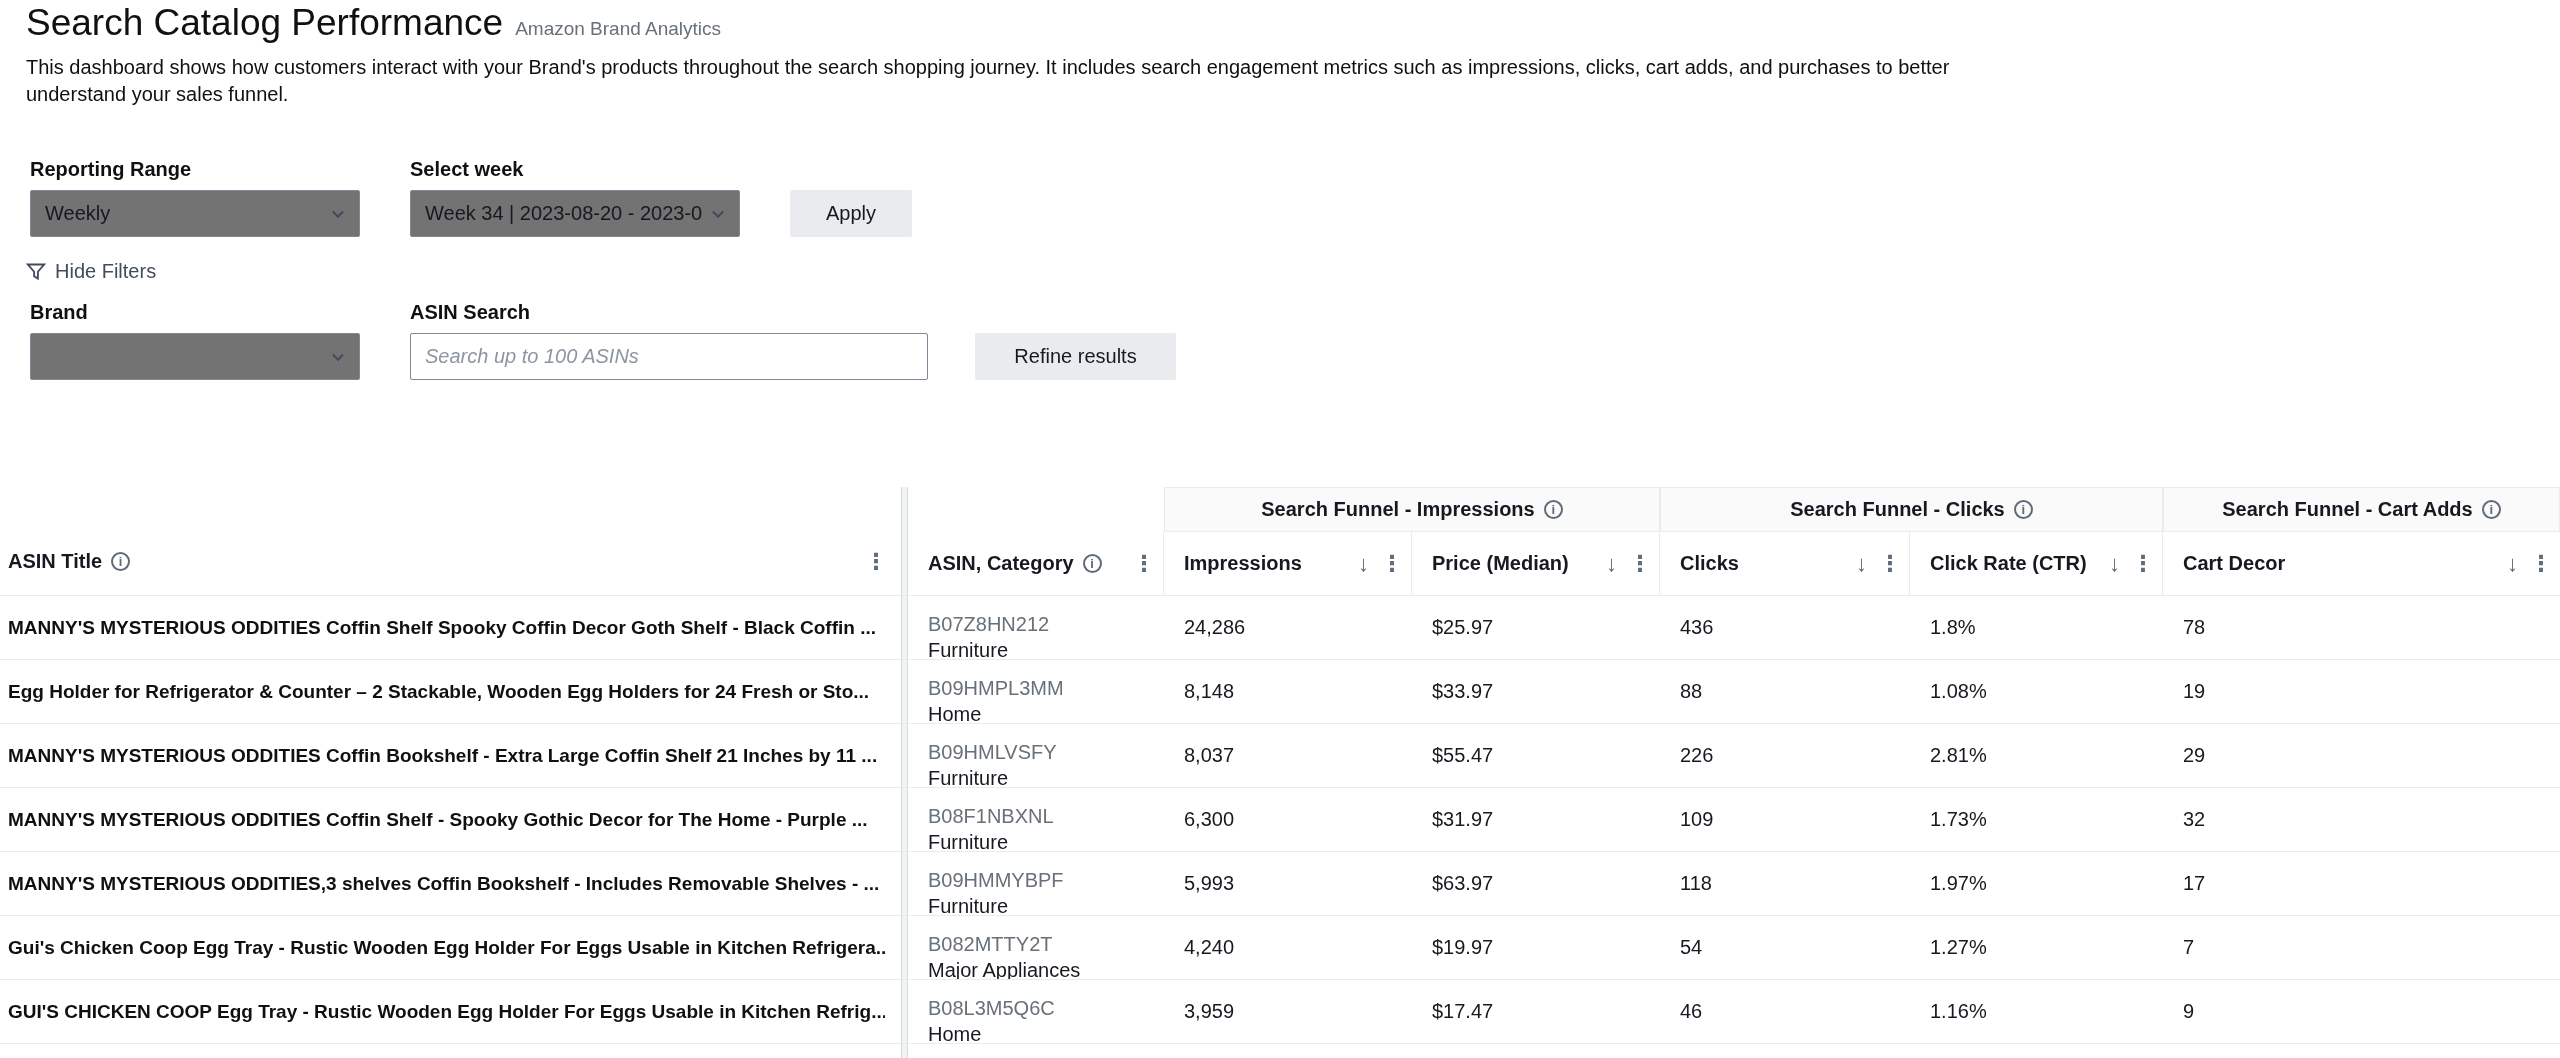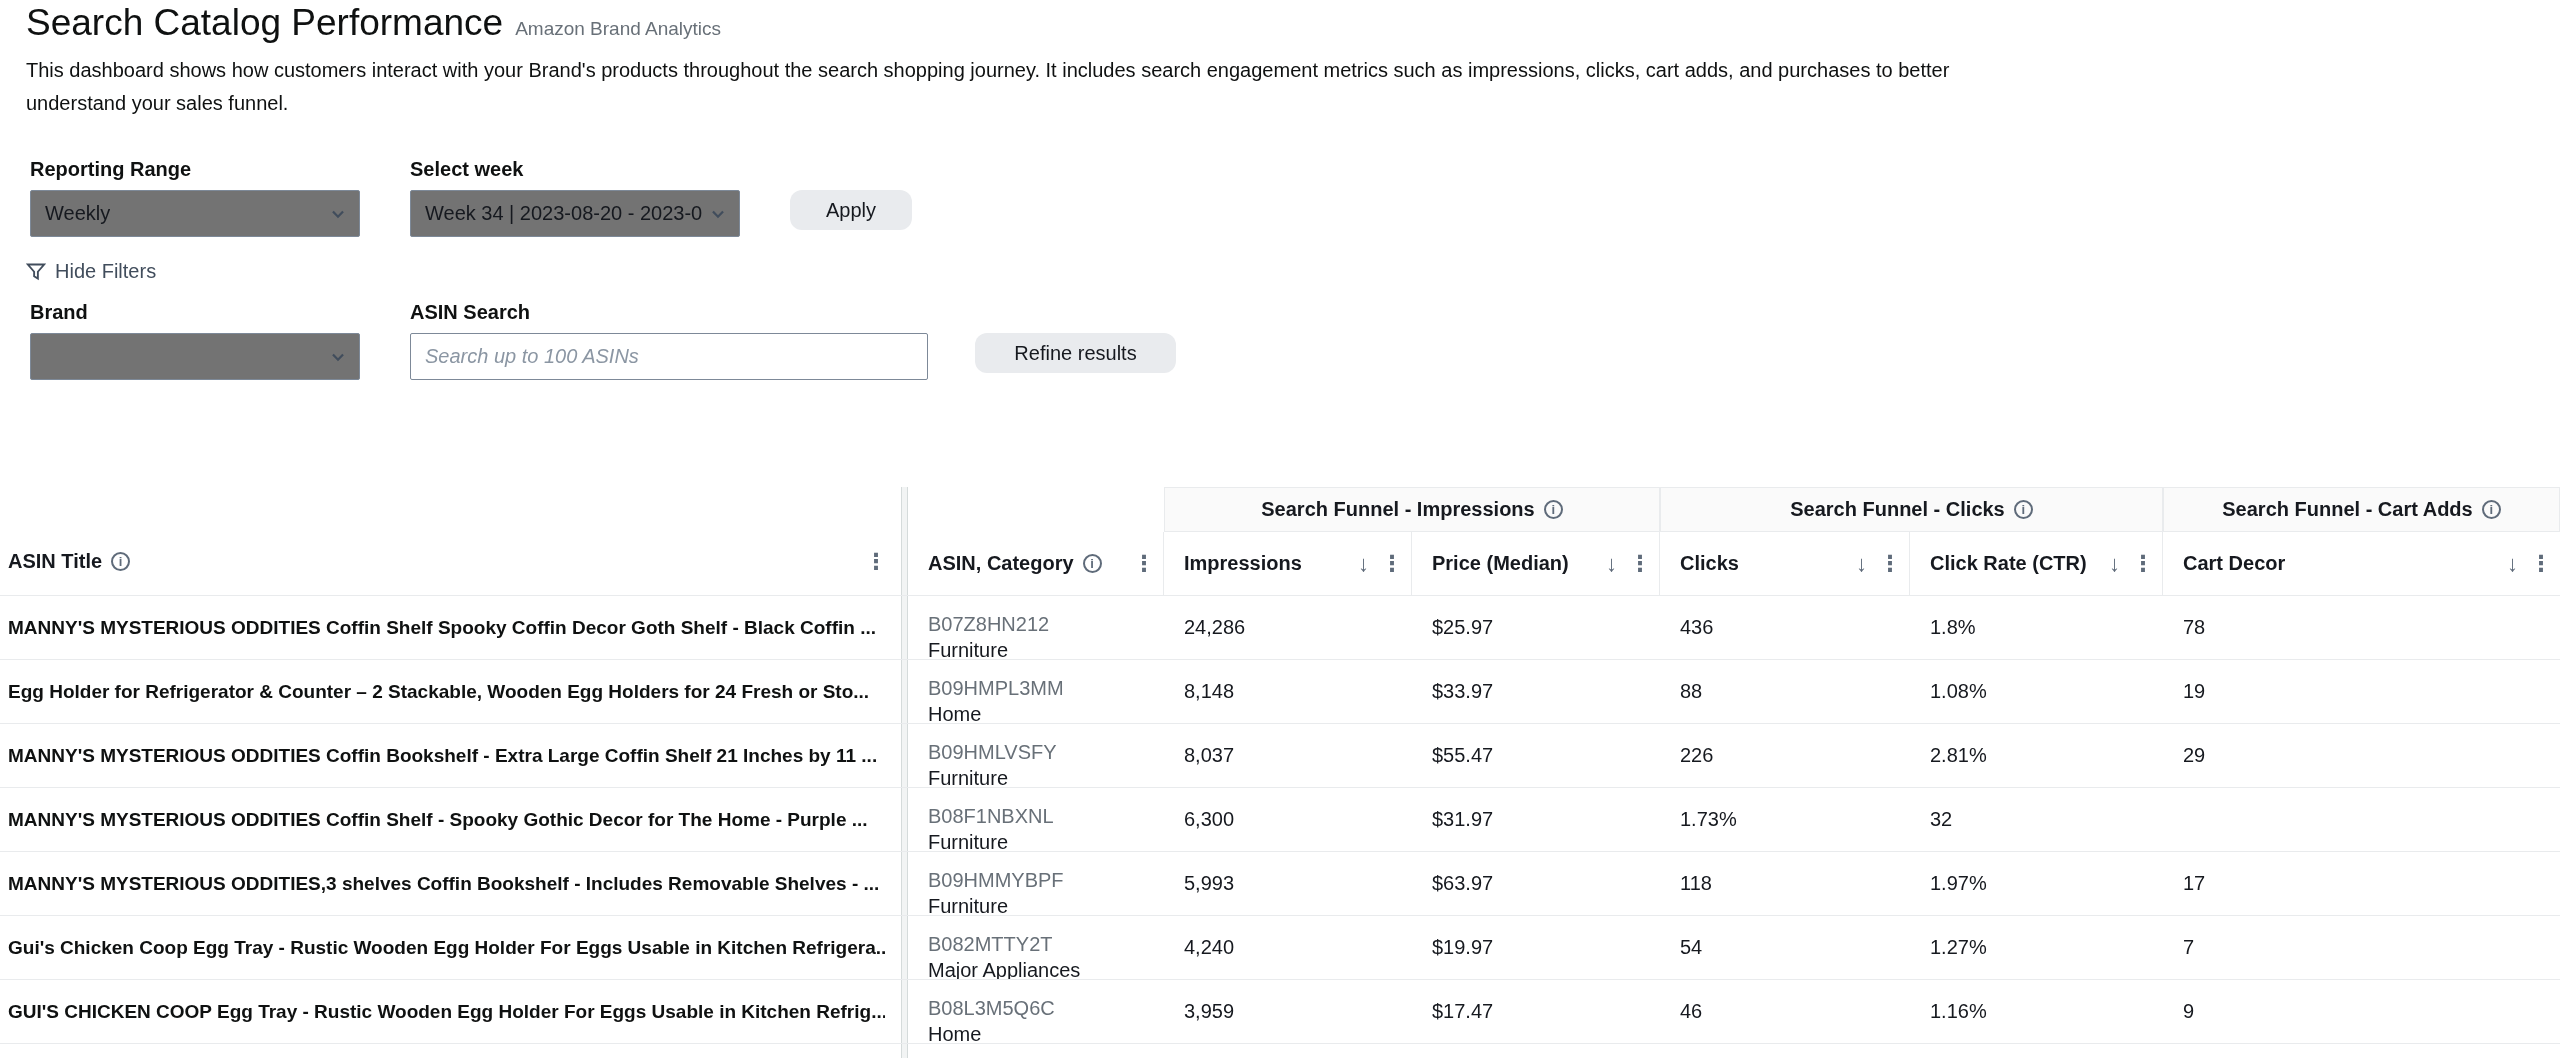--- a/index.html
+++ b/index.html
@@ -9,34 +9,34 @@
     background: #ffffff;
     font-family: "Liberation Sans", "DejaVu Sans", sans-serif;
     color: #16191f;
     position: relative;
   }
   .abs { position: absolute; }
 
   
   .page-title { left: 26px; top: 2px; font-size: 37px; font-weight: 400; color: #0f1111; white-space: nowrap; }
   .page-subtitle { font-size: 19px; color: #687078; margin-left: 12px; }
-  .page-desc { left: 26px; top: 54px; width: 2005px; font-size: 20px; line-height: 33px; color: #0f1111; }
+  .page-desc { left: 26px; top: 54px; width: 2005px; font-size: 20px; line-height: 27px; color: #0f1111; }
 
   
   .field-label { font-size: 20px; font-weight: 700; color: #0f1111; white-space: nowrap; }
   .select {
     height: 47px; background: #737373;
     border: 1px solid #7d8998; border-radius: 2px;
     display: flex; align-items: center; justify-content: space-between;
     padding: 0 12px 0 14px; font-size: 20px; cursor: pointer;
     overflow: hidden; white-space: nowrap;
   }
   .select .val { overflow: hidden; white-space: nowrap; }
   .btn {
-    height: 40px; background: #e9ebee; border: none; border-radius: 12px;
+    height: 47px; background: #e9ebee; border: none; border-radius: 2px;
     color: #16191f; font-size: 20px; font-family: inherit;
     display: flex; align-items: center; justify-content: center;
     cursor: pointer; white-space: nowrap;
   }
   .text-input {
     height: 47px; width: 100%;
     border: 1px solid #7d8998; border-radius: 2px;
     padding: 0 14px; font-size: 20px; font-family: inherit; color: #16191f;
     outline: none;
   }
@@ -291,20 +291,21 @@
       <span class="title-text">MANNY'S MYSTERIOUS ODDITIES Coffin Shelf - Spooky Gothic Decor for The Home - Purple ...</span>
     </div>
     <div class="gutter"></div>
     <div class="row-right">
       <div class="cell cat">
         <div class="asin">B08F1NBXNL</div>
         <div class="category">Furniture</div>
       </div>
       <div class="cell num">6,300</div>
       <div class="cell num">$31.97</div>
+      <div class="cell num">109</div>
       <div class="cell num">1.73%</div>
       <div class="cell num">32</div>
     </div>
   </div>
 
   <div class="t-row">
     <div class="cell-title">
       <span class="title-text">MANNY'S MYSTERIOUS ODDITIES,3 shelves Coffin Bookshelf - Includes Removable Shelves - ...</span>
     </div>
     <div class="gutter"></div>

